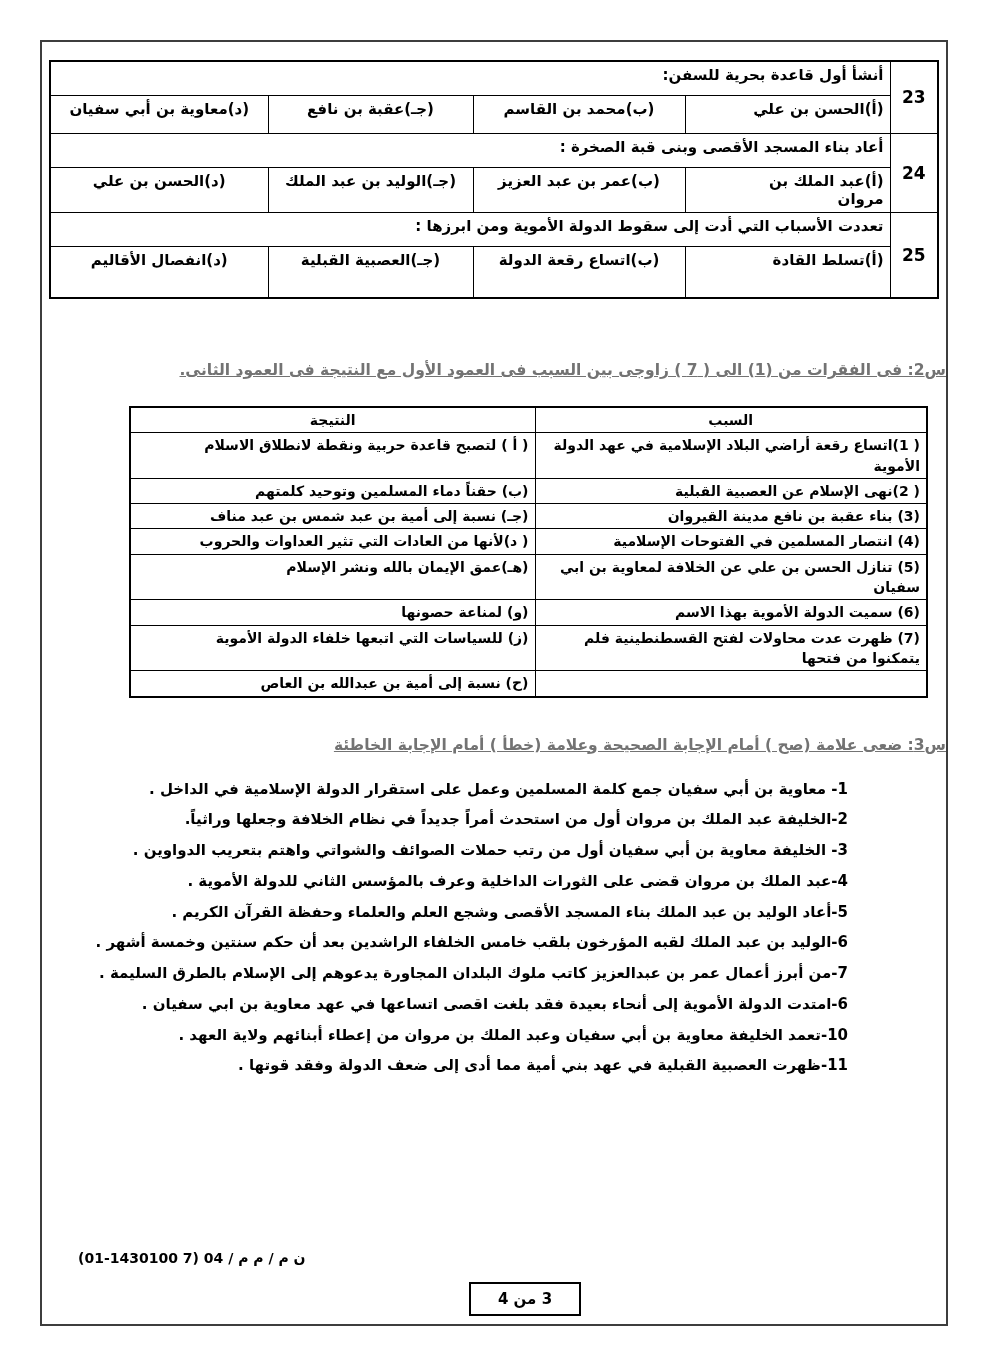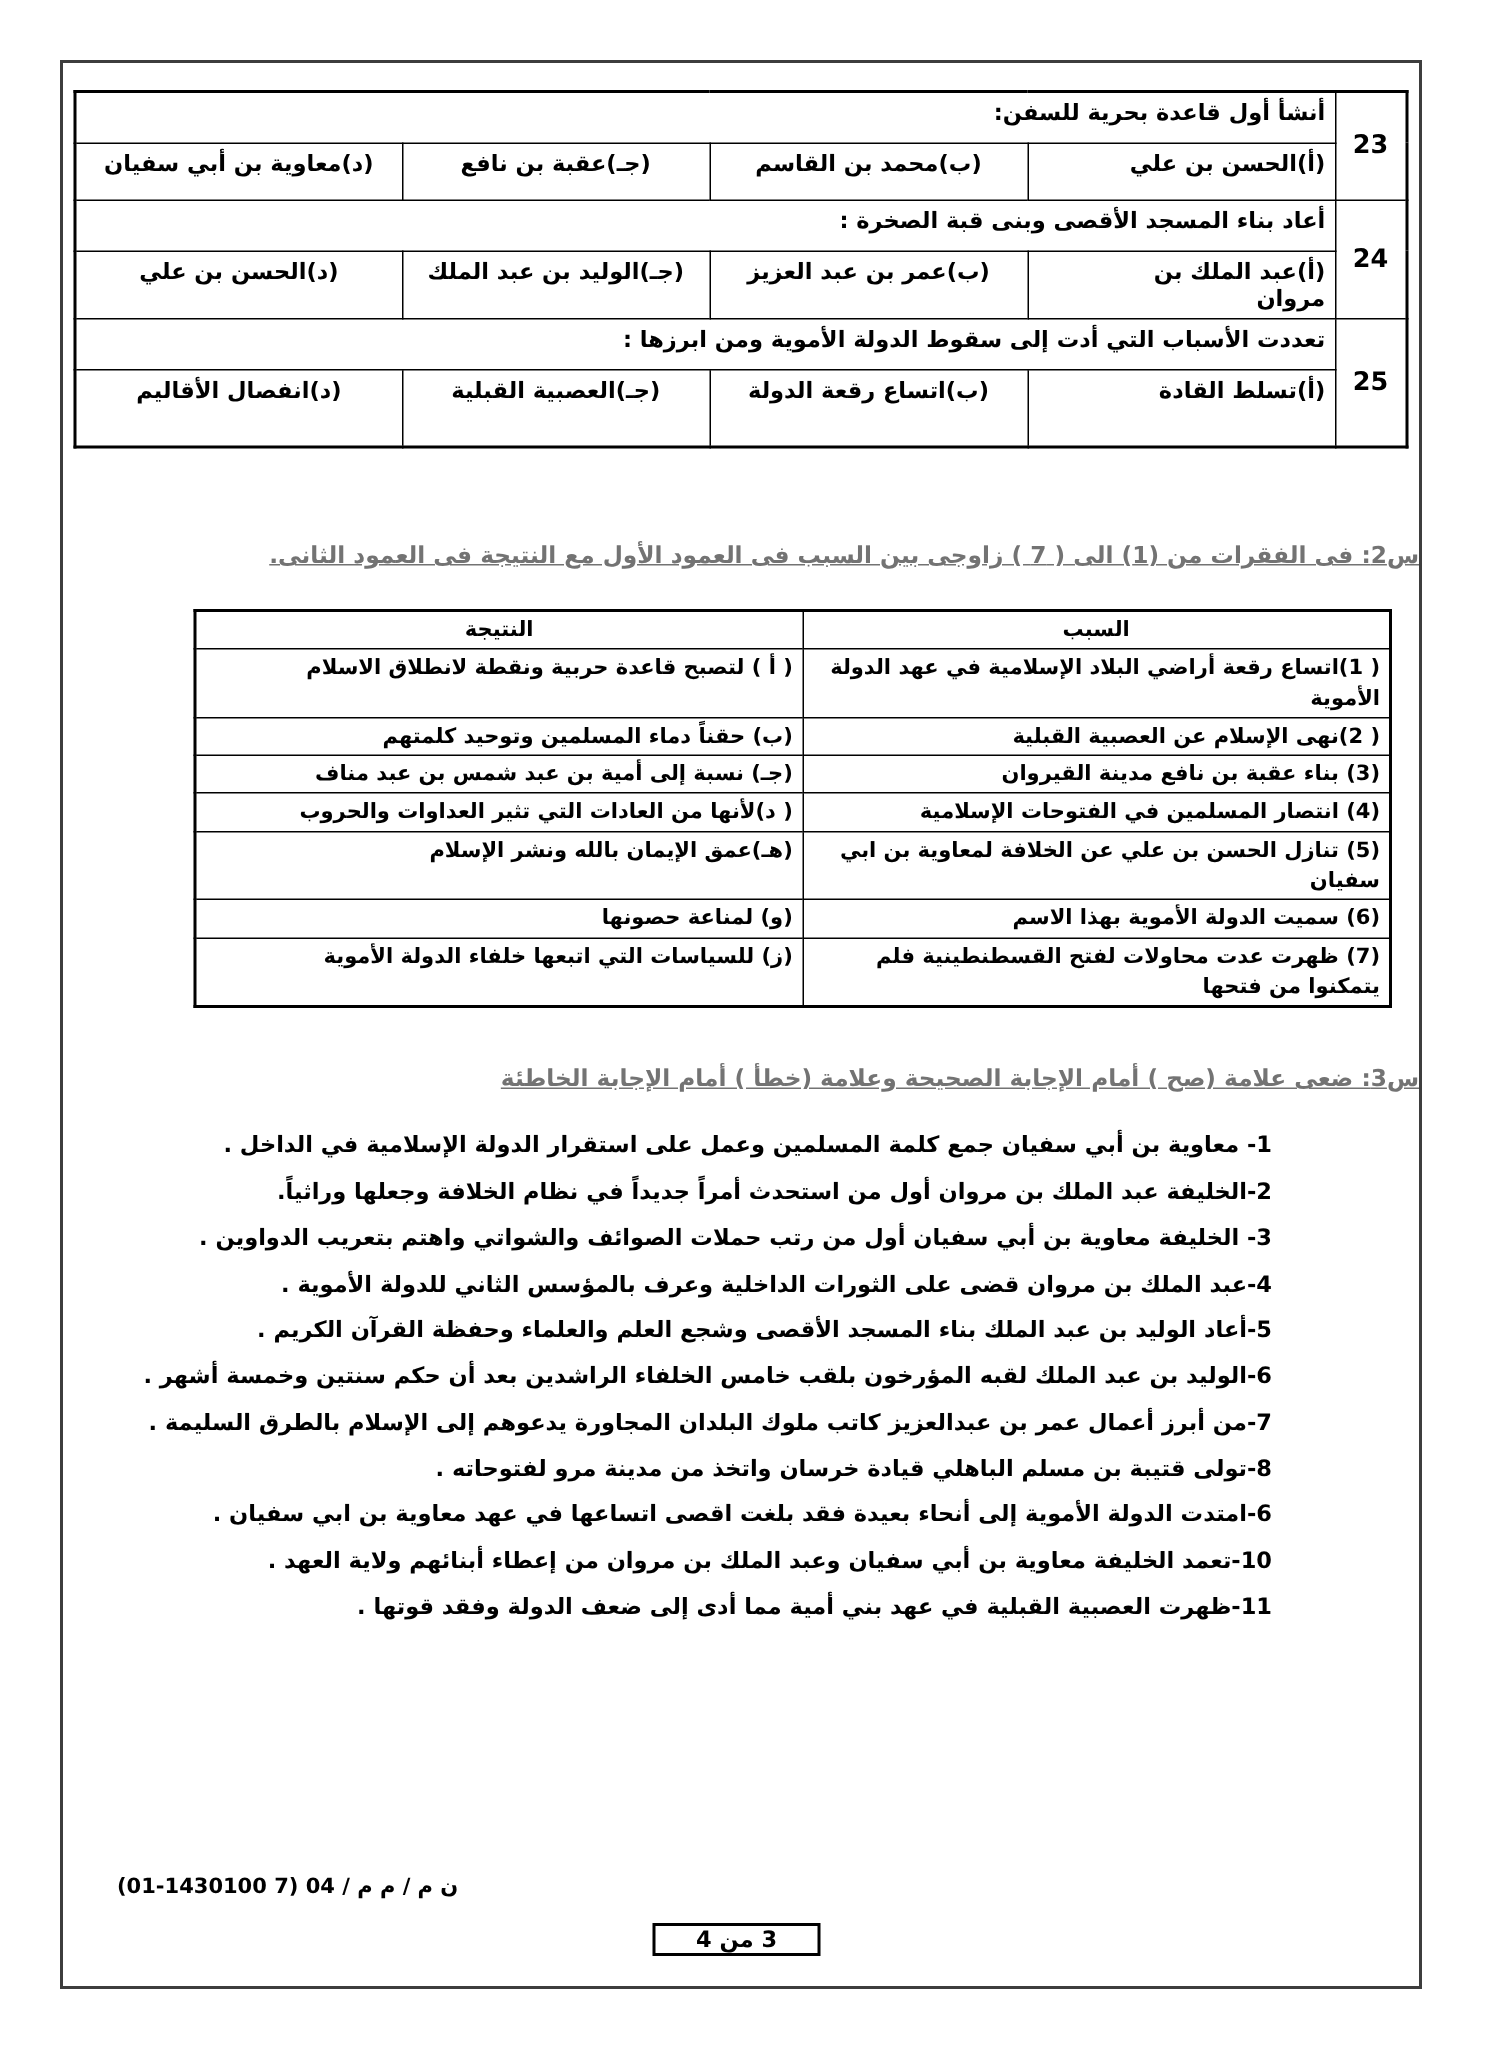--- a/index.html
+++ b/index.html
@@ -26,21 +26,21 @@
   table.match th, table.match td { border:1px solid #000; font-weight:bold; font-size:14px; padding:2px 6px; box-sizing:border-box; line-height:1.45; }
   table.match th { text-align:center; height:24px; }
   table.match td { text-align:right; vertical-align:top; height:24px; }
 
   
   .items { direction:rtl; margin:26px 98px 0 30px; }
   .item { font-weight:bold; font-size:15px; text-align:right; margin-bottom:12px; line-height:1.25; }
 
   
   .footer-code { position:absolute; left:78px; top:1250px; direction:rtl; font-weight:bold; font-size:14px; }
-  .page-box { position:absolute; left:435px; top:1282px; width:112px; height:22px; border:2px solid #000; box-sizing:border-box;
+  .page-box { position:absolute; left:469px; top:1282px; width:112px; height:34px; border:2px solid #000; box-sizing:border-box;
               display:flex; align-items:center; justify-content:center; font-weight:bold; font-size:15px; direction:rtl; }
 </style>
 </head>
 <body>
 
 <div class="page">
   <div class="frame">
 
     <table class="mcq" dir="rtl">
       <colgroup>
@@ -119,34 +119,37 @@
           <td>(هـ)عمق الإيمان بالله ونشر الإسلام</td>
         </tr>
         <tr>
           <td>(6) سميت الدولة الأموية بهذا الاسم</td>
           <td>(و)  لمناعة حصونها</td>
         </tr>
         <tr>
           <td>(7)  ظهرت عدت محاولات لفتح القسطنطينية فلم يتمكنوا من فتحها</td>
           <td>(ز) للسياسات التي اتبعها خلفاء الدولة الأموية</td>
         </tr>
+        <tr>
+          <td></td>
+          <td>(ح) نسبة إلى أمية بن عبدالله بن العاص</td>
+        </tr>
       </tbody>
     </table>
 
     <div class="q-head q3-head">س3: ضعى علامة (صح ) أمام الإجابة الصحيحة وعلامة (خطأ ) أمام الإجابة الخاطئة</div>
 
     <div class="items">
       <div class="item">1- معاوية بن أبي سفيان جمع كلمة المسلمين وعمل على استقرار الدولة الإسلامية في الداخل .</div>
       <div class="item">2-الخليفة عبد الملك بن مروان أول من استحدث أمراً جديداً في نظام الخلافة وجعلها وراثياً.</div>
       <div class="item">3- الخليفة معاوية بن أبي سفيان أول من رتب حملات الصوائف والشواتي واهتم بتعريب الدواوين .</div>
       <div class="item">4-عبد الملك بن مروان قضى على الثورات الداخلية وعرف بالمؤسس الثاني للدولة الأموية .</div>
       <div class="item">5-أعاد الوليد بن عبد الملك  بناء المسجد الأقصى وشجع العلم والعلماء وحفظة القرآن الكريم .</div>
       <div class="item">6-الوليد بن عبد الملك لقبه المؤرخون بلقب خامس الخلفاء الراشدين بعد أن حكم سنتين وخمسة أشهر .</div>
       <div class="item">7-من أبرز أعمال عمر بن عبدالعزيز كاتب ملوك البلدان المجاورة يدعوهم إلى الإسلام بالطرق السليمة .</div>
-      <div class="item">8-تولى قتيبة بن مسلم الباهلي قيادة خرسان واتخذ من مدينة مرو لفتوحاته   .</div>
       <div class="item">6-امتدت الدولة الأموية إلى أنحاء بعيدة فقد بلغت اقصى اتساعها في عهد معاوية بن ابي سفيان .</div>
       <div class="item">10-تعمد الخليفة معاوية بن أبي سفيان وعبد الملك بن مروان من إعطاء أبنائهم ولاية العهد .</div>
       <div class="item">11-ظهرت العصبية القبلية في عهد بني أمية مما أدى إلى ضعف الدولة وفقد قوتها .</div>
     </div>
   </div>
 
   <div class="footer-code">ن م / م م / 04 (7 1430100-01)</div>
   <div class="page-box">
     <span>3 من 4</span>
   </div>

